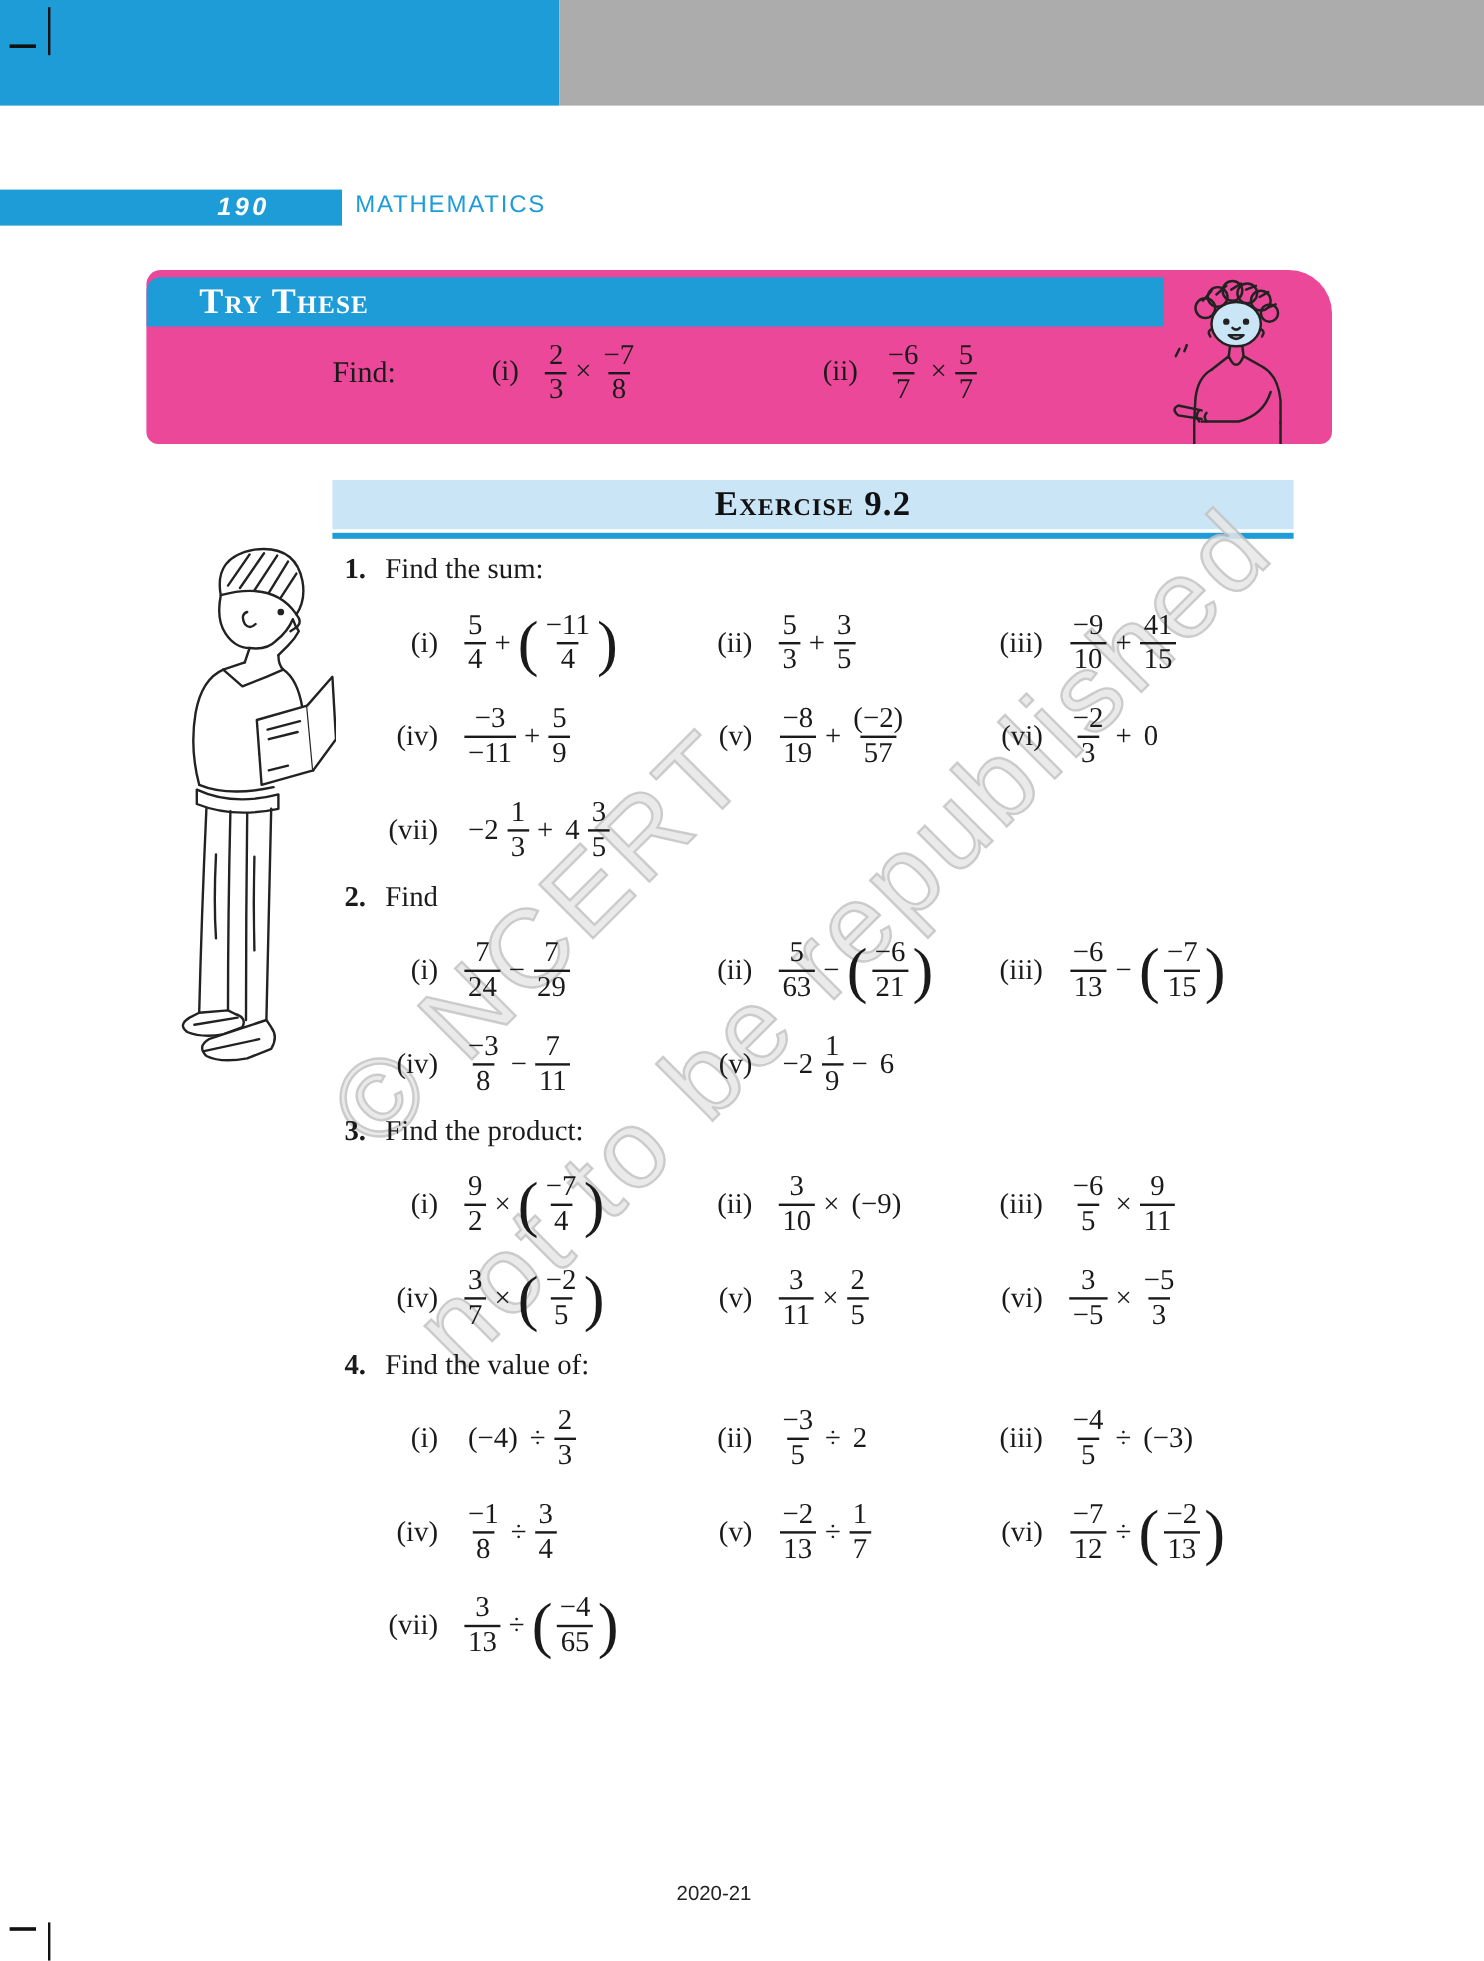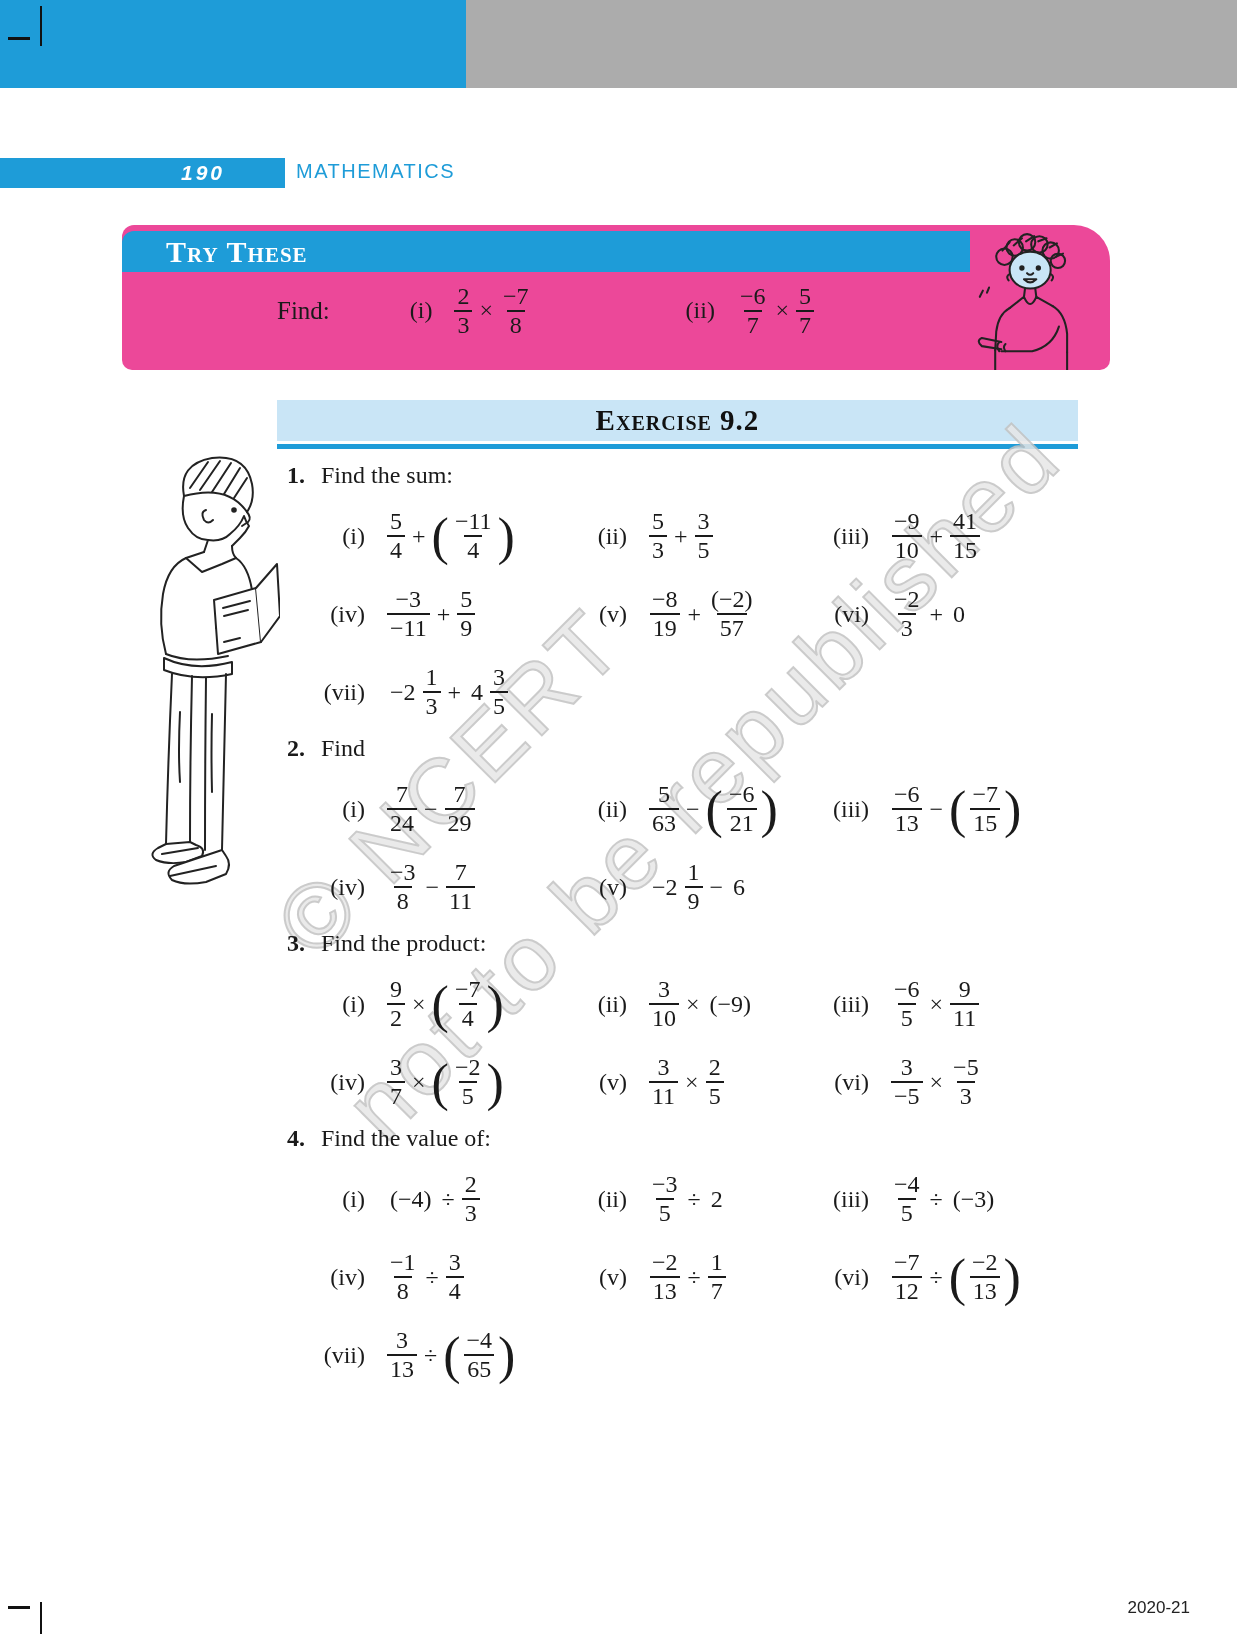--- a/index.html
+++ b/index.html
@@ -59,22 +59,22 @@
   
   .watermark{position:absolute;left:140px;top:540px;width:1000px;z-index:1;
     transform:rotate(-45deg);text-align:center;pointer-events:none;
     font-family:"Liberation Sans",sans-serif;font-size:92px;letter-spacing:5px;line-height:178px;
     color:#e7e7e7;-webkit-text-stroke:2px #c3c3c3;opacity:.85;}
   .watermark .wm1{margin-right:360px;}
   
   .reading-boy{position:absolute;left:128px;top:452px;z-index:2;}
   .point-boy{position:absolute;right:26px;top:4px;}
   
-  .footer{position:absolute;left:0;top:1568px;width:1190px;text-align:right;
-    font-family:"Liberation Sans",sans-serif;font-size:17px;color:#222;z-index:2;margin-top:30px;}
+  .footer{position:absolute;left:0;top:1568px;width:1190px;text-align:center;
+    font-family:"Liberation Sans",sans-serif;font-size:17px;color:#222;z-index:2;}
 </style>
 </head>
 <body>
 
 <div class="top-band">
   <div class="blue"></div>
   <div class="gray"></div>
 </div>
 <div class="cropmark crop-v-top"></div>
 <div class="cropmark crop-h-top"></div>

